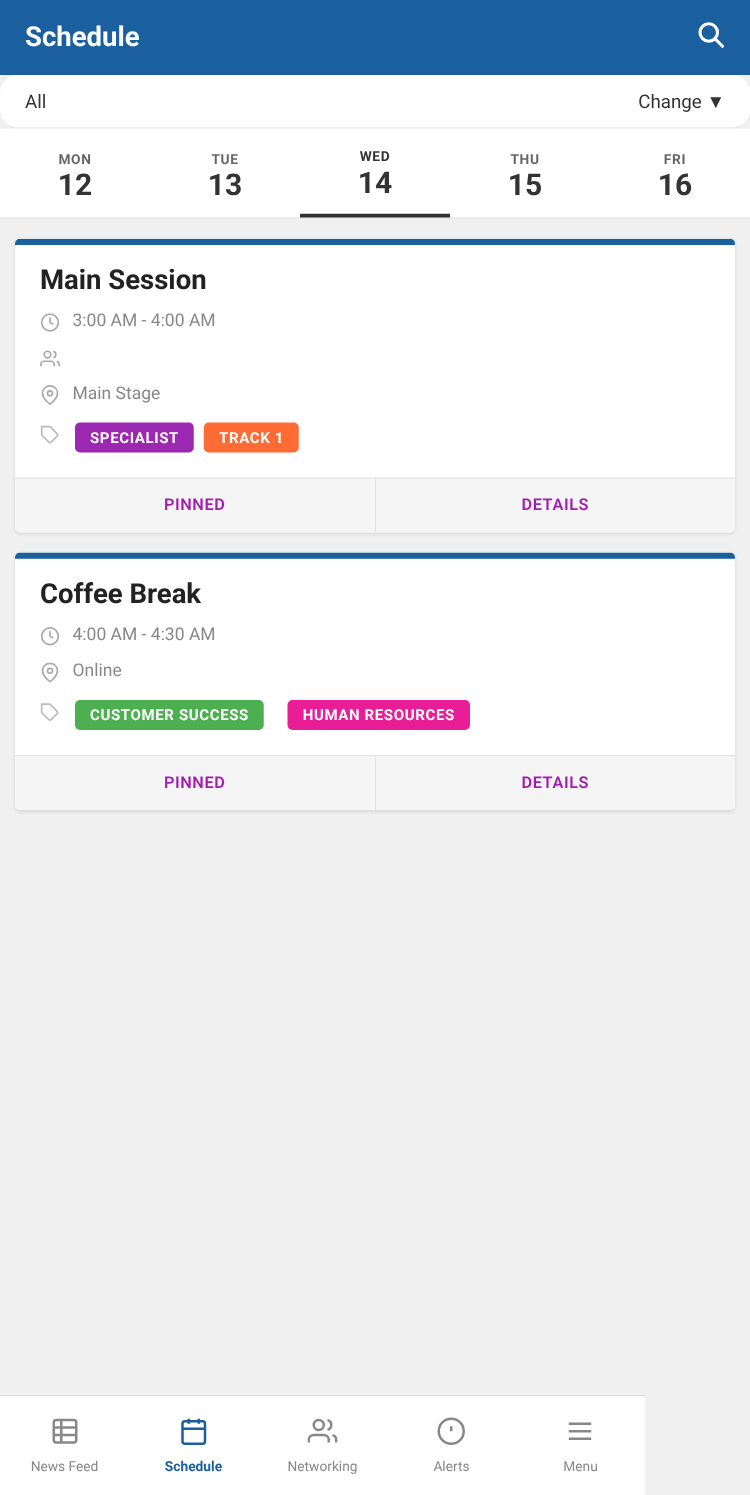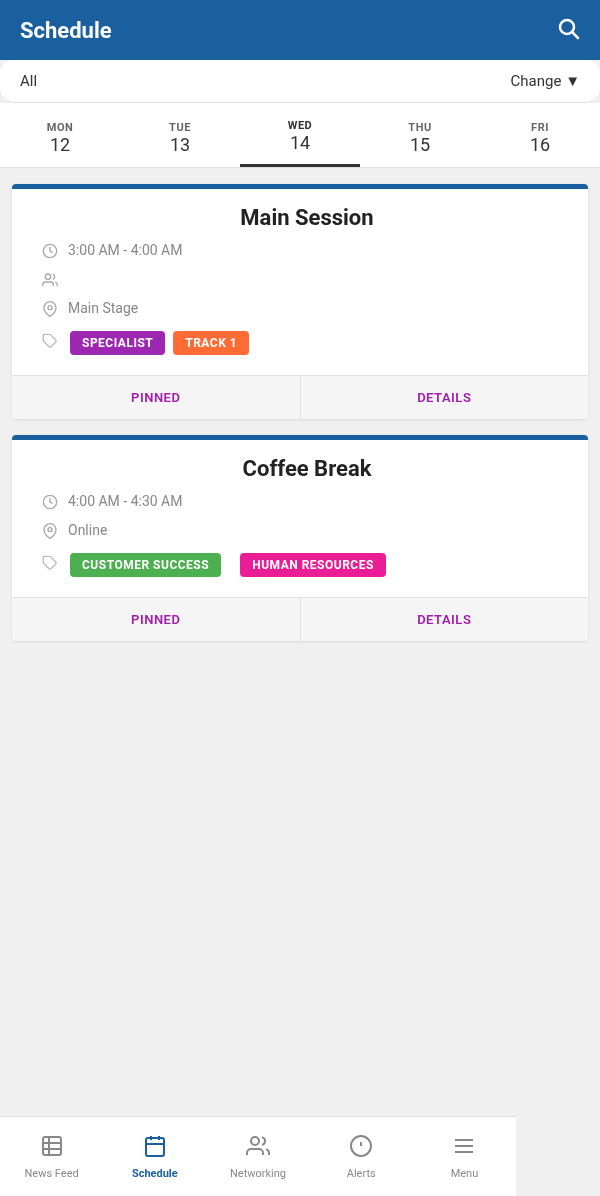--- a/index.html
+++ b/index.html
@@ -73,22 +73,22 @@
     .day-label {
       font-size: 11px;
       color: #666;
       font-weight: 700;
       letter-spacing: 0.5px;
     }
     .day-item.active .day-label {
       color: #333;
     }
     .day-number {
-      font-size: 18px;
-      font-weight: normal;
+      font-size: 24px;
+      font-weight: bold;
       color: #333;
       line-height: 1.2;
     }
 
     
     .content {
       padding: 16px 12px;
       background: #f0f0f0;
       min-height: 700px;
     }
@@ -99,22 +99,21 @@
       border-radius: 4px;
       margin-bottom: 16px;
       overflow: hidden;
       box-shadow: 0 1px 3px rgba(0,0,0,0.1);
     }
     .card-top-border {
       height: 5px;
       background: #1a5f9e;
     }
     .card-body {
-      padding: 16px 16px 12px 30px;
-      text-align: center;
+      padding: 16px 16px 12px 20px;
     }
     .session-title {
       font-size: 22px;
       font-weight: bold;
       color: #222;
       margin-bottom: 12px;
     }
     .session-info-row {
       display: flex;
       align-items: flex-start;

